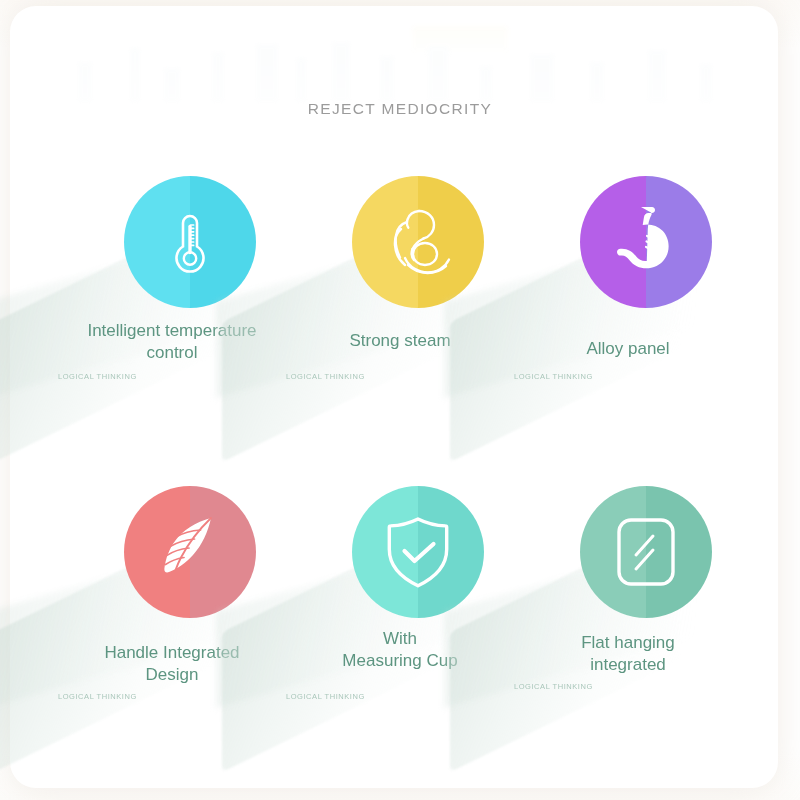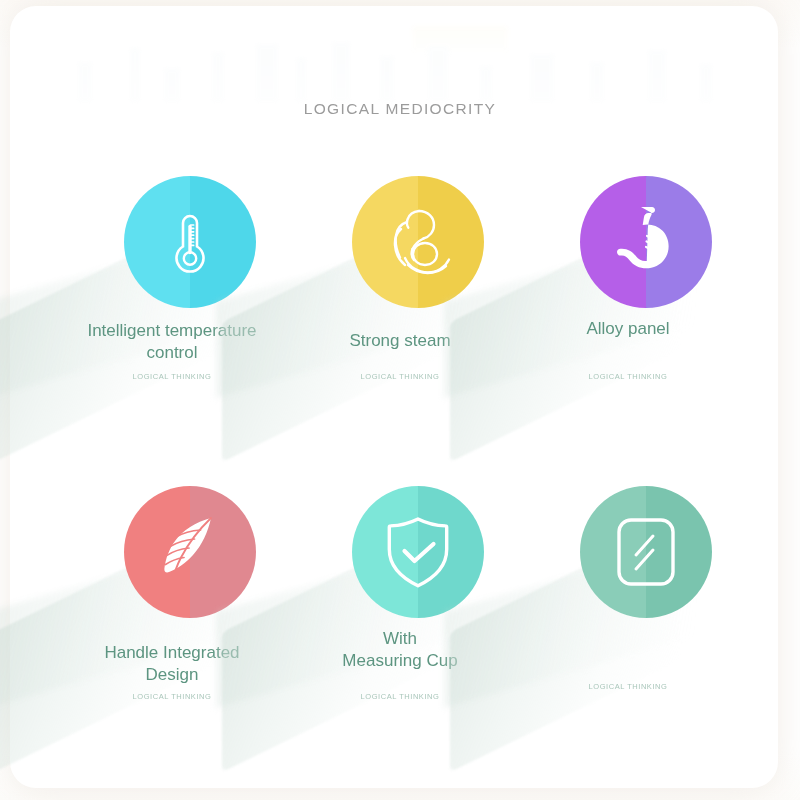--- a/index.html
+++ b/index.html
@@ -161,34 +161,34 @@
     font-size: 17px;
     line-height: 22px;
     font-weight: 400;
     white-space: pre-line;
   }
 
   .sub {
     position: absolute;
     left: 0;
     width: 228px;
-    text-align: center;
+    text-align: left;
     color: #a9c6ba;
     font-size: 7.5px;
     letter-spacing: 0.55px;
     font-variant: small-caps;
     text-transform: uppercase;
   }
 
   
   .cell.one  .caption { top: 150px; }
   .cell.one  .sub     { top: 202px; }
   .cell.two  .caption { top: 160px; }
   .cell.two  .sub     { top: 202px; }
-  .cell.three .caption{ top: 148px; }
+  .cell.three .caption{ top: 168px; }
   .cell.three .sub    { top: 202px; }
   .cell.four .caption { top: 162px; }
   .cell.four .sub     { top: 212px; }
   .cell.five .caption { top: 148px; }
   .cell.five .sub     { top: 212px; }
   .cell.six  .caption { top: 152px; }
   .cell.six  .sub     { top: 202px; }
 </style>
 </head>
 <body>
@@ -207,21 +207,21 @@
     <div class="g" style="left:272px; width:18px; height:60px;"></div>
     <div class="g" style="left:320px; width:14px; height:46px;"></div>
     <div class="g" style="left:368px; width:20px; height:56px;"></div>
     <div class="g" style="left:420px; width:12px; height:36px;"></div>
     <div class="g" style="left:470px; width:24px; height:48px;"></div>
     <div class="g" style="left:530px; width:14px; height:40px;"></div>
     <div class="g" style="left:588px; width:18px; height:52px;"></div>
     <div class="g" style="left:640px; width:12px; height:38px;"></div>
   </div>
 
-  <div id="title">LOGICAL MEDIOCRITY</div>
+  <div id="title">REJECT MEDIOCRITY</div>
 
   <div id="grid">
 
     <div class="cell one">
       <div class="shadow"></div>
       <div class="shadow2"></div>
       <div class="circle">
         <div class="half-l" style="background:#5fe0f0;"></div>
         <div class="half-r" style="background:#4ed7ea;"></div>
         <svg width="72" height="72" viewBox="0 0 72 72">
@@ -349,17 +349,19 @@
         <div class="half-l" style="background:#8acdb8;"></div>
         <div class="half-r" style="background:#7ac4ae;"></div>
         <svg width="64" height="74" viewBox="0 0 64 74">
           <rect x="5" y="5" width="54" height="64" rx="12" ry="12" fill="none" stroke="#ffffff" stroke-width="3.4"></rect>
           <g stroke="#ffffff" stroke-width="3" stroke-linecap="round">
             <path d="M22 40 l17 -19"></path>
             <path d="M22 54 l17 -19"></path>
           </g>
         </svg>
       </div>
+      <div class="caption">Flat hanging
+integrated</div>
       <div class="sub">LOGICAL THINKING</div>
     </div>
 
   </div>
 </div>
 
 </body></html>

